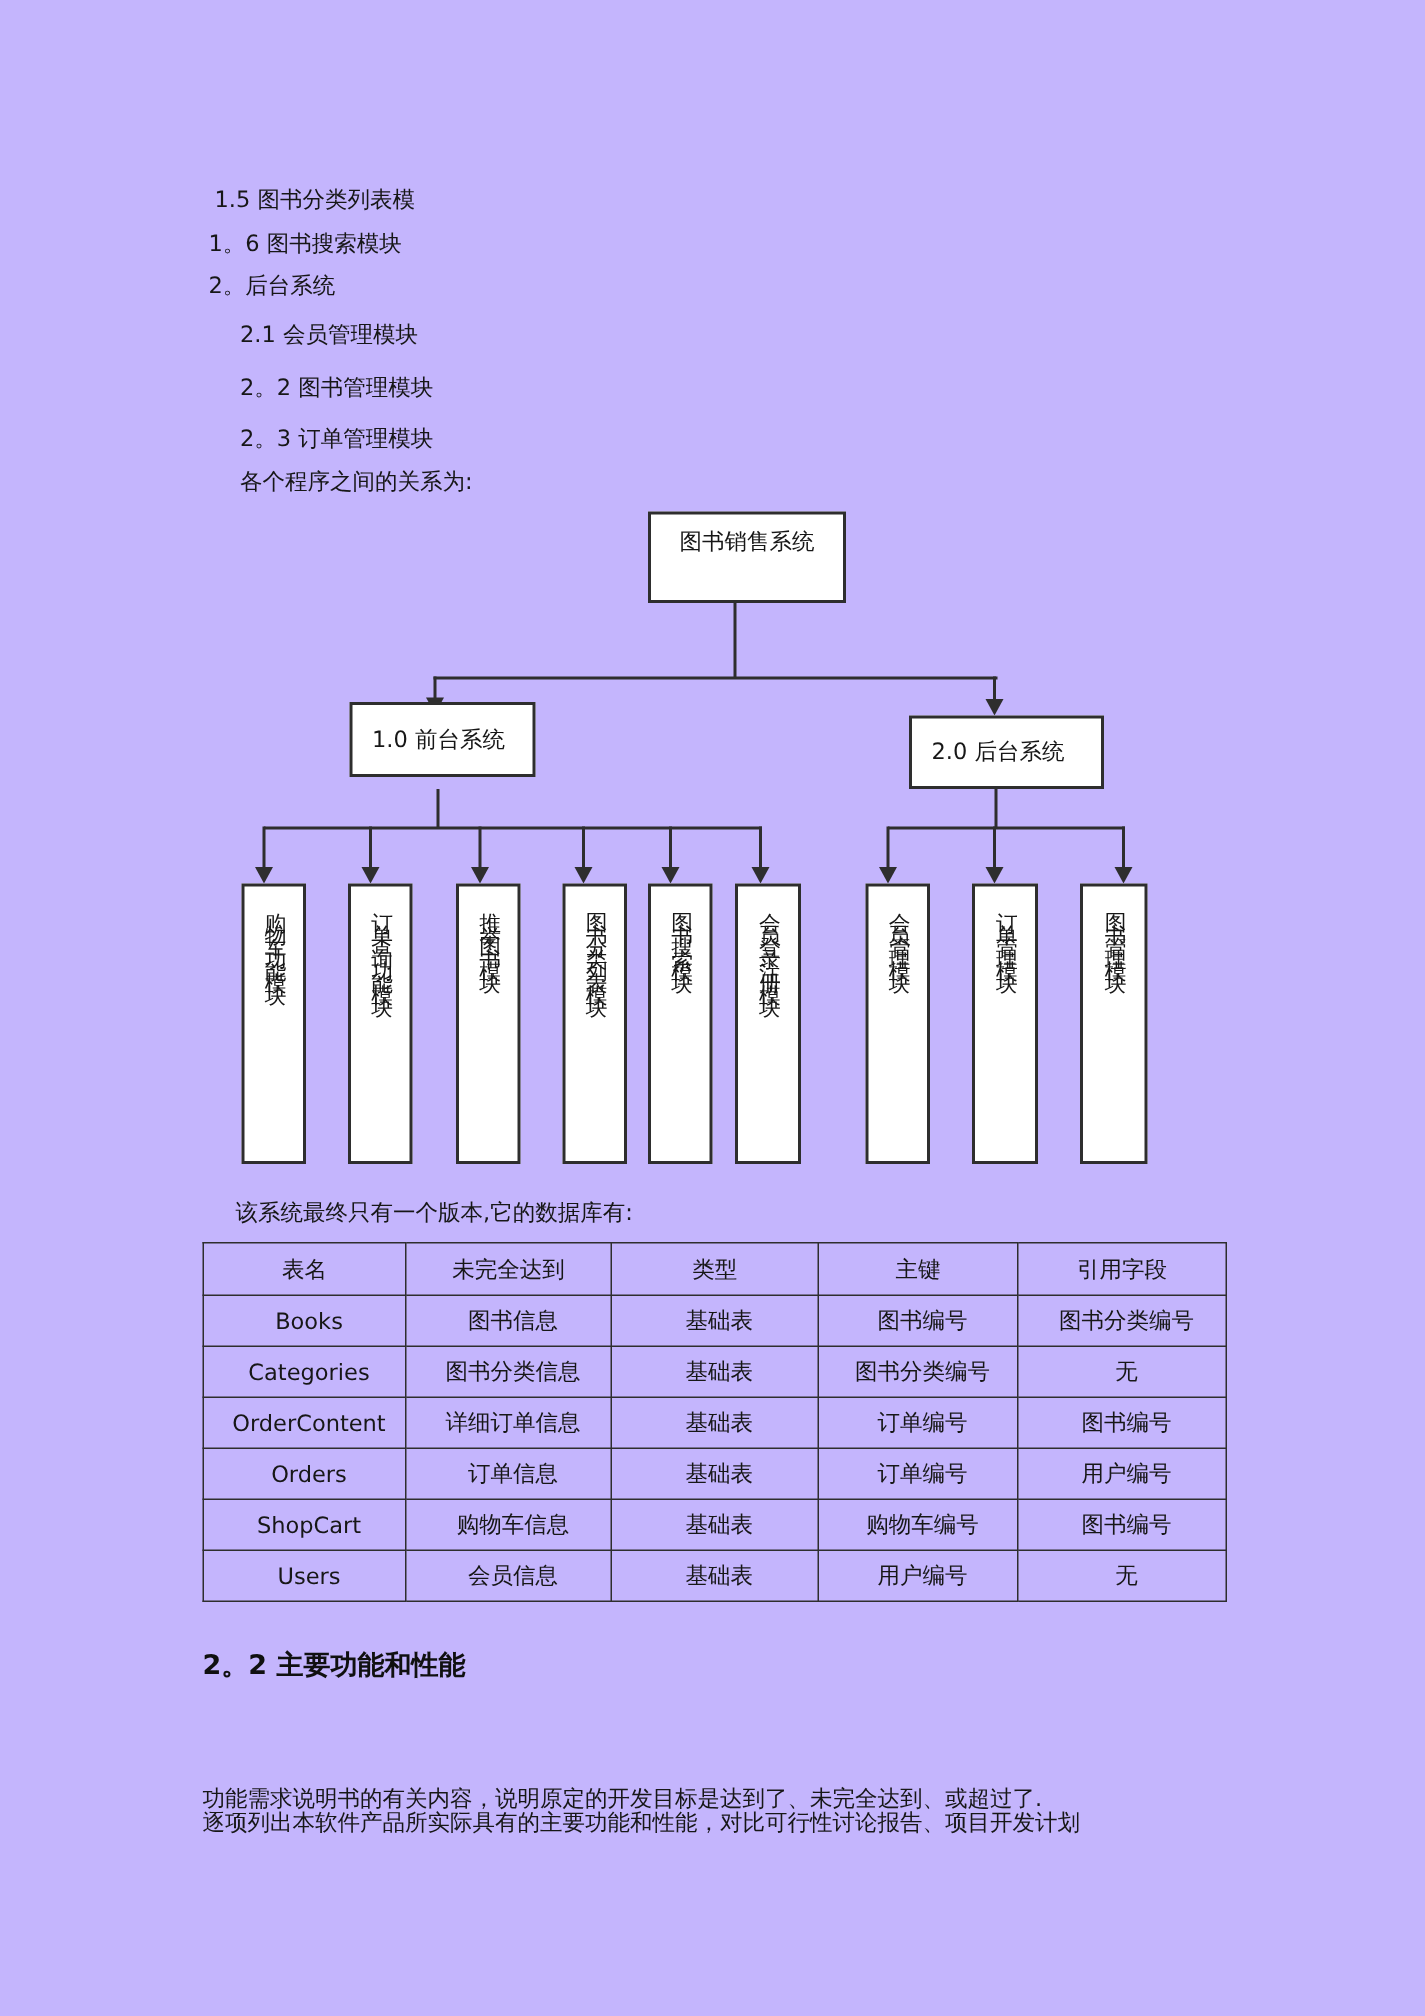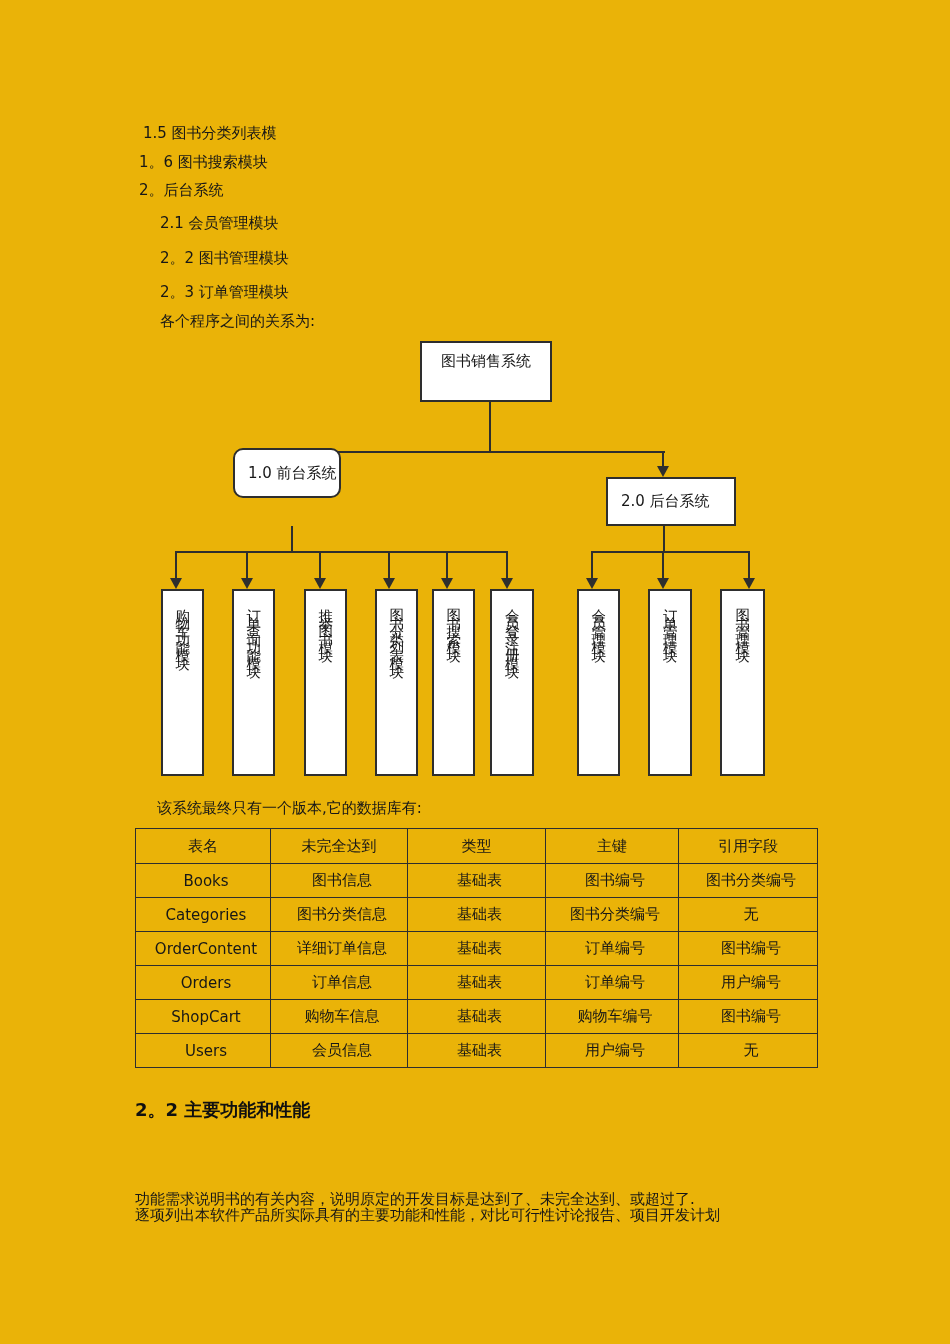--- a/index.html
+++ b/index.html
@@ -1,32 +1,32 @@
 <!DOCTYPE html>
 <html><head>
 <meta charset="utf-8">
 <style>
   html,body{margin:0;padding:0;background:#fff;}
   .page{
     position:relative;
     width:950px;height:1344px;
-    background:#eab308;
+    background:#c4b5fd;
     color:#1a1a1a;
     font-family:"DejaVu Sans","Liberation Sans",sans-serif;
     overflow:hidden;
   }
   
   .intro-line{position:absolute;font-size:15px;white-space:nowrap;color:#171717;}
   
   .dbox{
     position:absolute;box-sizing:border-box;
     border:2px solid #2e2e2e;background:#fff;
   }
   .dbox .hlabel{font-size:15px;color:#171717;}
-  .root-box{display:flex;justify-content:center;align-items:flex-start;padding-top:9px;}
+  .root-box{display:flex;justify-content:center;align-items:flex-start;padding-top:9px;margin-left:12px;}
   .l2-box{display:flex;align-items:center;padding-left:13px;}
   .vbox{display:flex;justify-content:center;align-items:flex-start;padding-top:6px;}
   .vlabel{
     writing-mode:vertical-lr;text-orientation:upright;
     font-size:14.5px;letter-spacing:8px;color:#171717;line-height:1;
   }
   .cline{position:absolute;background:#2e2e2e;}
   .ahead{
     position:absolute;width:0;height:0;
     border-left:6px solid transparent;border-right:6px solid transparent;
@@ -69,21 +69,21 @@
     <span class="hlabel">图书销售系统</span>
   </div>
 
   <div class="cline" style="left:489px;top:402px;width:2px;height:50px;"></div>
   <div class="cline" style="left:289px;top:451px;width:376px;height:2px;"></div>
   <div class="cline" style="left:289px;top:451px;width:2px;height:16px;"></div>
   <div class="ahead" style="left:284px;top:465px;"></div>
   <div class="cline" style="left:662px;top:451px;width:2px;height:16px;"></div>
   <div class="ahead" style="left:657px;top:466px;"></div>
 
-  <div class="dbox l2-box" style="left:233px;top:448px;width:108px;height:50px;border-radius:10px;">
+  <div class="dbox l2-box" style="left:233px;top:468px;width:124px;height:50px;">
     <span class="hlabel">1.0 前台系统</span>
   </div>
   <div class="dbox l2-box" style="left:606px;top:477px;width:130px;height:49px;">
     <span class="hlabel">2.0 后台系统</span>
   </div>
 
   <div class="cline" style="left:291px;top:526px;width:2px;height:26px;"></div>
   <div class="cline" style="left:176px;top:551px;width:332px;height:2px;"></div>
   <div class="cline" style="left:175px;top:551px;width:2px;height:28px;"></div>
   <div class="ahead" style="left:170px;top:578px;"></div>

